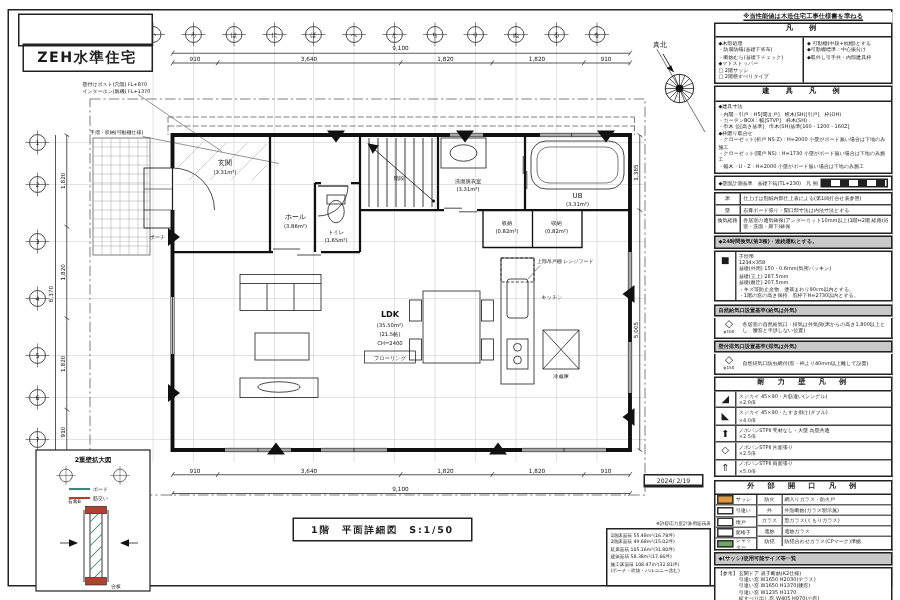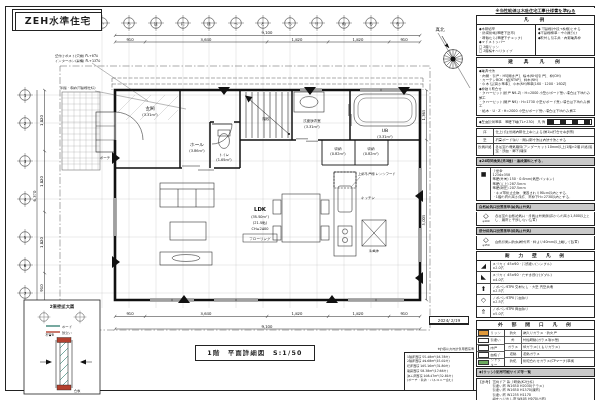--- a/index.html
+++ b/index.html
@@ -15,21 +15,21 @@
   .rt{font-size:4.6px;text-anchor:middle;}
   .rs{font-size:3.5px;text-anchor:middle;}
   .rl{font-size:5.4px;font-weight:bold;text-anchor:middle;}
   .an{font-size:3.3px;}
   .dt{font-size:4.3px;font-weight:bold;text-anchor:middle;}
   .dl{font-size:3.3px;}
 
   .title-box{position:absolute;left:12px;top:9px;width:90px;height:22px;border:1.6px solid #222;
              padding:1.5px;box-sizing:border-box;background:#fff;}
   .title-inner{width:100%;height:100%;border:.8px solid #222;display:flex;align-items:center;
-               justify-content:center;font-size:9.5px;font-weight:bold;letter-spacing:1px;white-space:nowrap;}
+               justify-content:center;font-size:9.5px;font-weight:bold;letter-spacing:1px;white-space:nowrap;margin-top:17px;}
   .caption-box{position:absolute;left:195px;top:345px;width:118px;height:14px;border:1px solid #222;
                background:#fff;display:flex;align-items:center;justify-content:center;
                font-size:6.3px;font-weight:bold;letter-spacing:1.2px;white-space:nowrap;}
   .stamp{position:absolute;left:429px;top:316px;width:40px;border:.9px solid #222;background:#fff;box-sizing:border-box;}
   .stamp-date{border-bottom:.8px solid #222;font-size:4.1px;text-align:center;padding:.6px 0;}
   .stamp-label{font-size:8.5px;font-weight:bold;text-align:center;letter-spacing:6px;text-indent:6px;padding:2.5px 0;}
   .area-note-header{position:absolute;left:404px;top:347px;width:70px;font-size:3.1px;text-align:right;}
   .area-note{position:absolute;left:404px;top:352px;width:70px;height:39px;border:.8px solid #222;
              box-sizing:border-box;padding:1.5px 2px;font-size:3.1px;line-height:1.55;background:#fff;}
 

